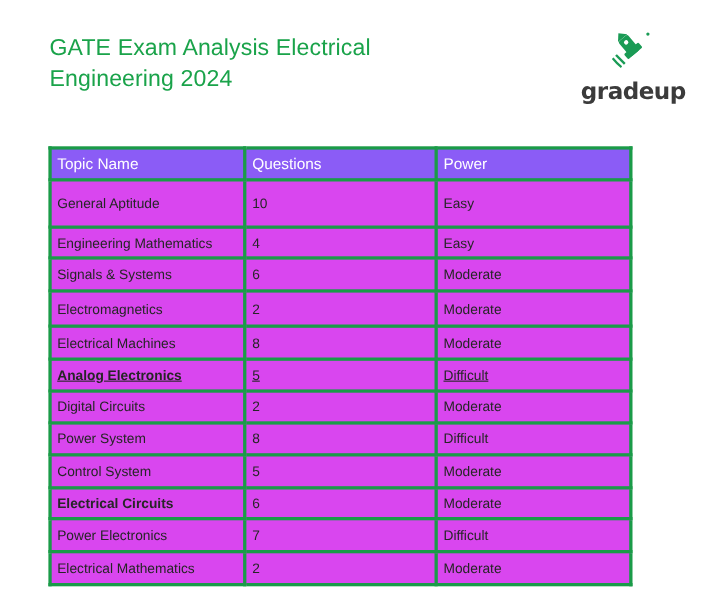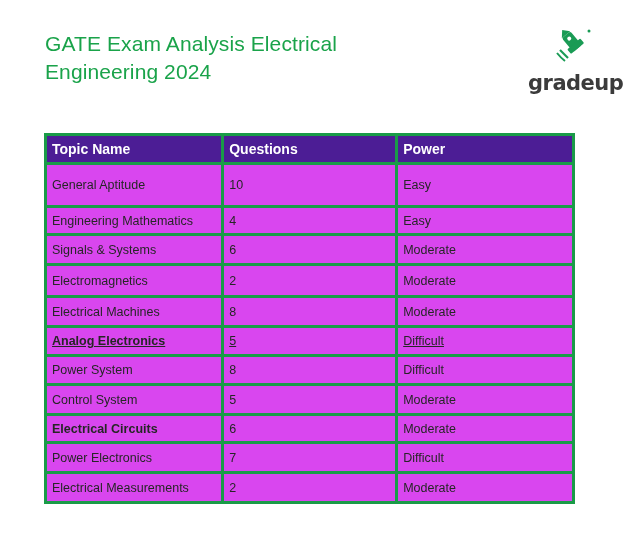--- a/index.html
+++ b/index.html
@@ -65,23 +65,23 @@
     font-size: 12.5px;
     color: #262626;
   }
   table.topics th, table.topics td {
     border: 3px solid #1a9b48;
     text-align: left;
     padding: 0 0 0 5px;
     vertical-align: middle;
   }
   table.topics th {
-    background: #4c1d95;
+    background: #8b5cf6;
     color: #ffffff;
-    font-weight: bold;
+    font-weight: normal;
     font-size: 14px;
     height: 26px;
   }
   table.topics td { background: #d946ef; }
   col.c1 { width: 178px; }
   col.c2 { width: 175px; }
   col.c3 { width: 178px; }
   td.bold { font-weight: bold; }
 </style>
 </head>
@@ -148,38 +148,43 @@
       <td>Electrical Machines</td>
       <td>8</td>
       <td>Moderate</td>
     </tr>
     <tr style="height:29px;text-decoration:underline;">
       <td class="bold">Analog Electronics</td>
       <td>5</td>
       <td>Difficult</td>
     </tr>
     <tr style="height:29px;">
+      <td>Digital Circuits</td>
+      <td>2</td>
+      <td>Moderate</td>
+    </tr>
+    <tr style="height:29px;">
       <td>Power System</td>
       <td>8</td>
       <td>Difficult</td>
     </tr>
     <tr style="height:30px;">
       <td>Control System</td>
       <td>5</td>
       <td>Moderate</td>
     </tr>
     <tr style="height:28px;">
       <td class="bold">Electrical Circuits</td>
       <td>6</td>
       <td>Moderate</td>
     </tr>
     <tr style="height:30px;">
       <td>Power Electronics</td>
       <td>7</td>
       <td>Difficult</td>
     </tr>
     <tr style="height:30px;">
-      <td>Electrical Measurements</td>
+      <td>Electrical Mathematics</td>
       <td>2</td>
       <td>Moderate</td>
     </tr>
   </tbody>
 </table>
 
 </body></html>

